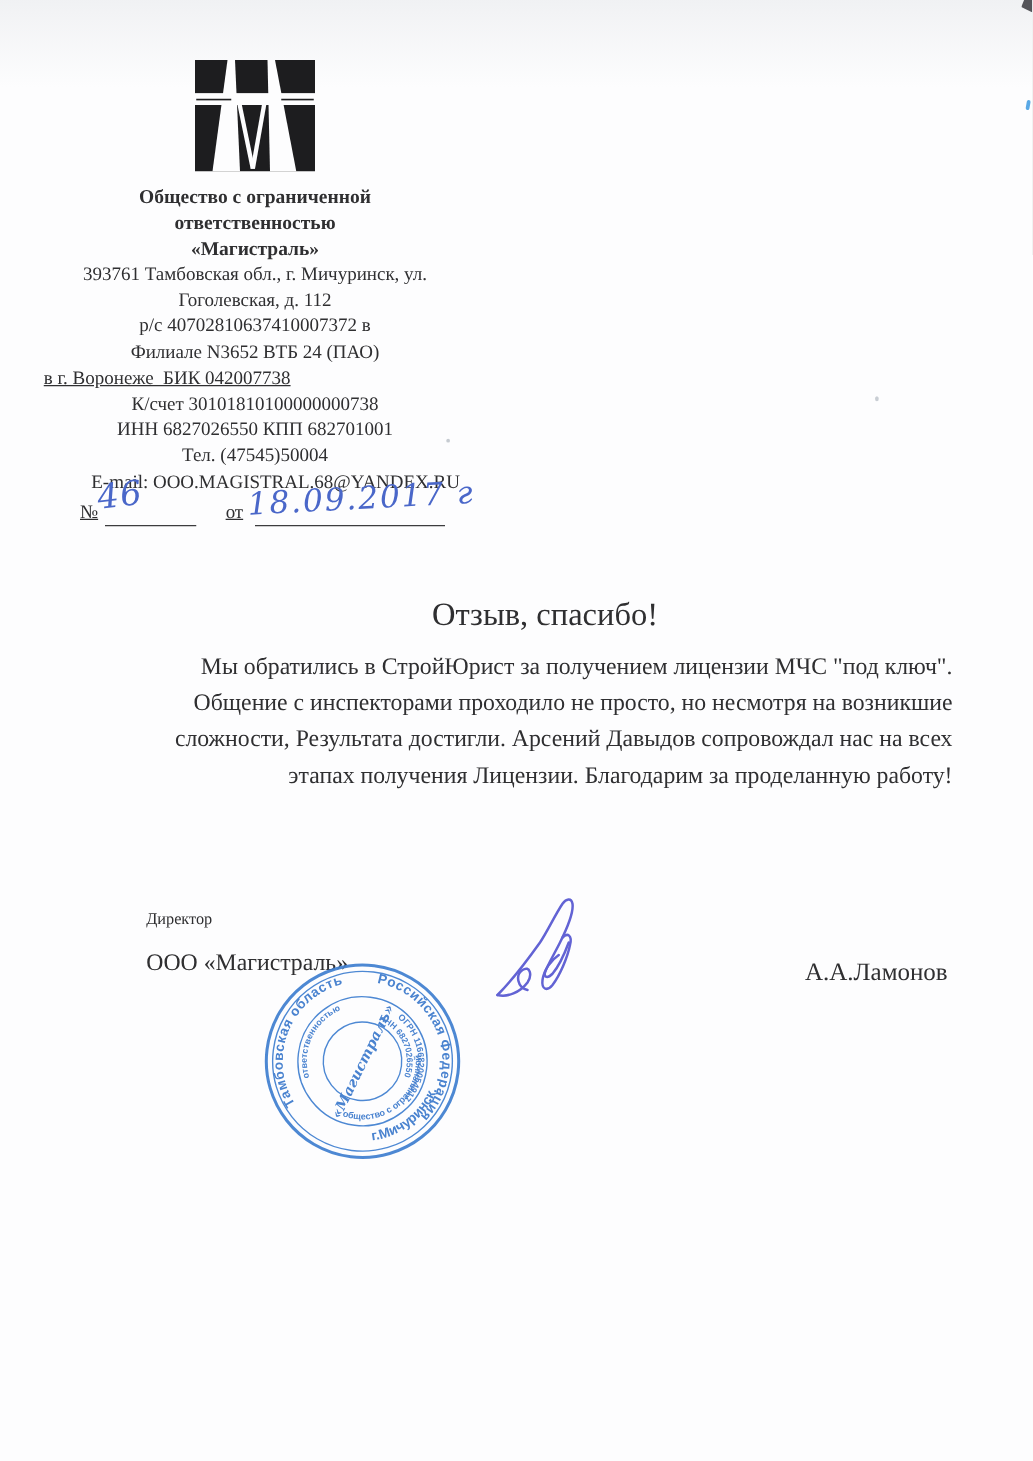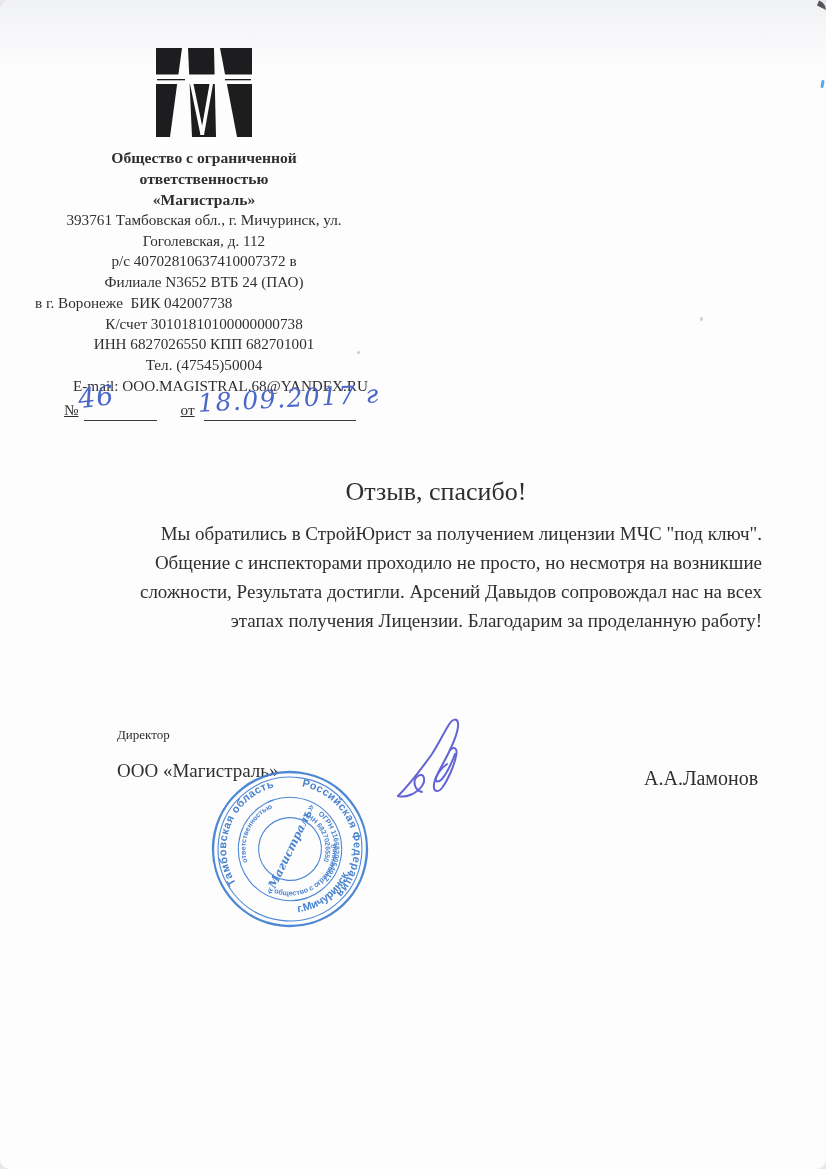--- a/index.html
+++ b/index.html
@@ -1,32 +1,32 @@
 <!DOCTYPE html>
 <html><head>
 <meta charset="utf-8">
 <style>
   html,body{margin:0;padding:0;background:#e8e8e8;}
   .page{
     position:relative;width:826px;height:1169px;margin:0 auto;
     background:#fdfdfe;overflow:hidden;
-    font-family:"Liberation Serif","DejaVu Serif",serif;color:#2f2f31;border-radius:10px;
+    font-family:"Liberation Serif","DejaVu Serif",serif;color:#2f2f31;
   }
   .page::before{ 
     content:"";position:absolute;left:0;top:0;width:100%;height:70px;
     background:linear-gradient(180deg,rgba(230,232,235,.55),rgba(230,232,235,0));
     pointer-events:none;
   }
   
   .letterhead{position:absolute;left:28px;top:40px;width:352px;text-align:center;
     font-size:15.2px;line-height:20.7px;}
   .logo{display:block;margin:2px auto 8px auto;width:102px;height:97px;}
   .lh-bold{font-weight:bold;font-size:15.6px;line-height:21px;}
   .lh-line{white-space:pre-wrap;}
-  .lh-left{text-align:left;padding-left:7px;}
+  .lh-left{text-align:left;padding-left:7px;text-decoration:underline;}
   .lh-email{text-align:center;padding-left:33px;}
   .ref-line{position:relative;height:24px;margin-top:4px;text-align:left;padding-left:36px;font-size:15.2px;text-decoration:underline;}
   .uline{display:inline-block;border-bottom:1.4px solid #3c3c3e;height:15px;vertical-align:bottom;}
   .u1{width:73px;margin-left:5px;}
   .u2{width:152px;margin-left:9px;}
   .ot{margin-left:24px;}
   .hand{position:absolute;font-family:"DejaVu Serif",serif;font-style:italic;color:#4a67c9;z-index:2;}
   .hand-num{left:50px;top:-13px;font-size:27px;transform:rotate(-7deg);letter-spacing:1px;}
   .hand-date{left:170px;top:-11px;font-size:25px;transform:rotate(-3deg);letter-spacing:1.5px;white-space:nowrap;}
   

